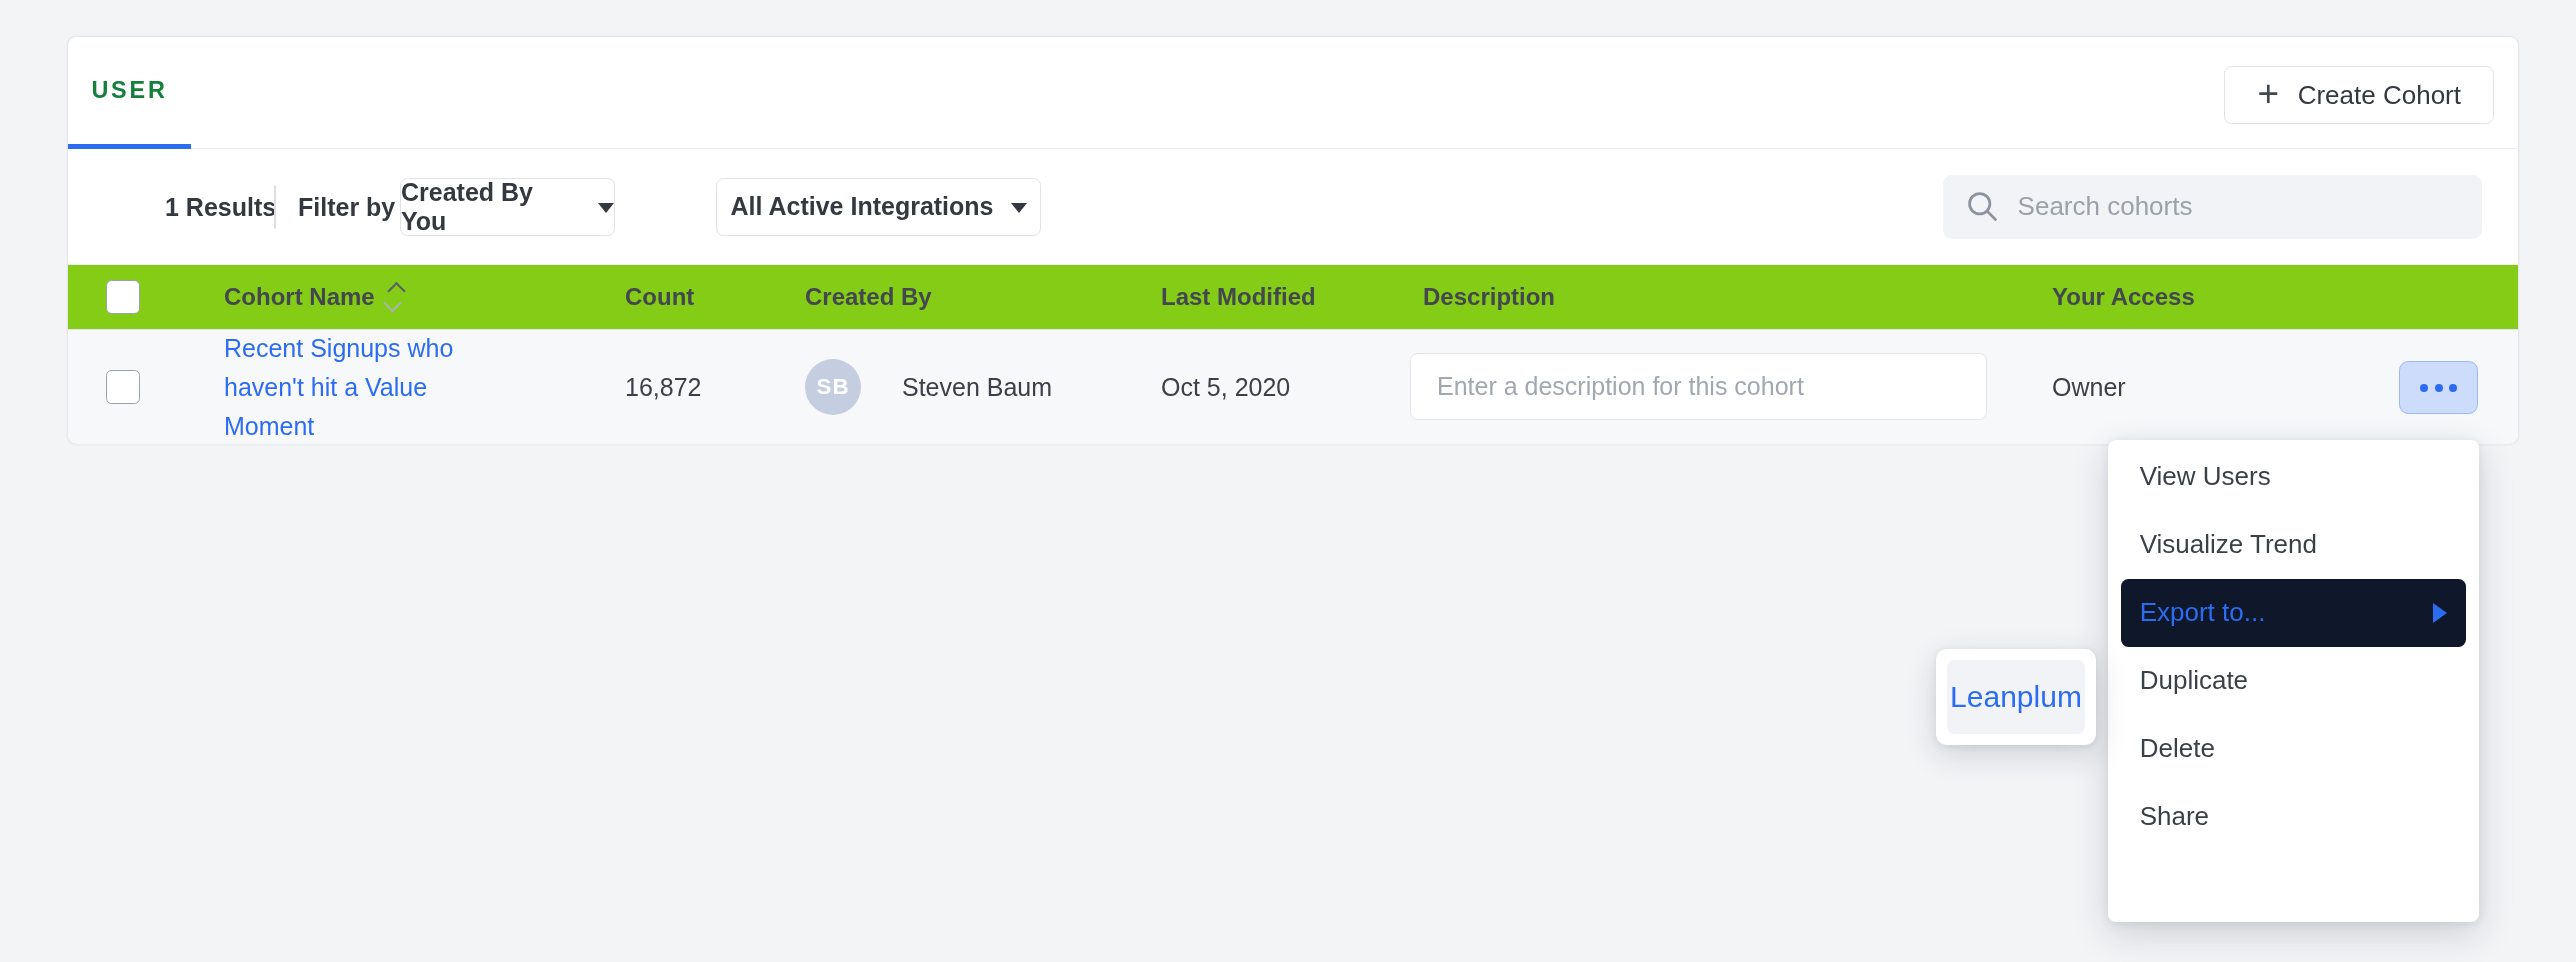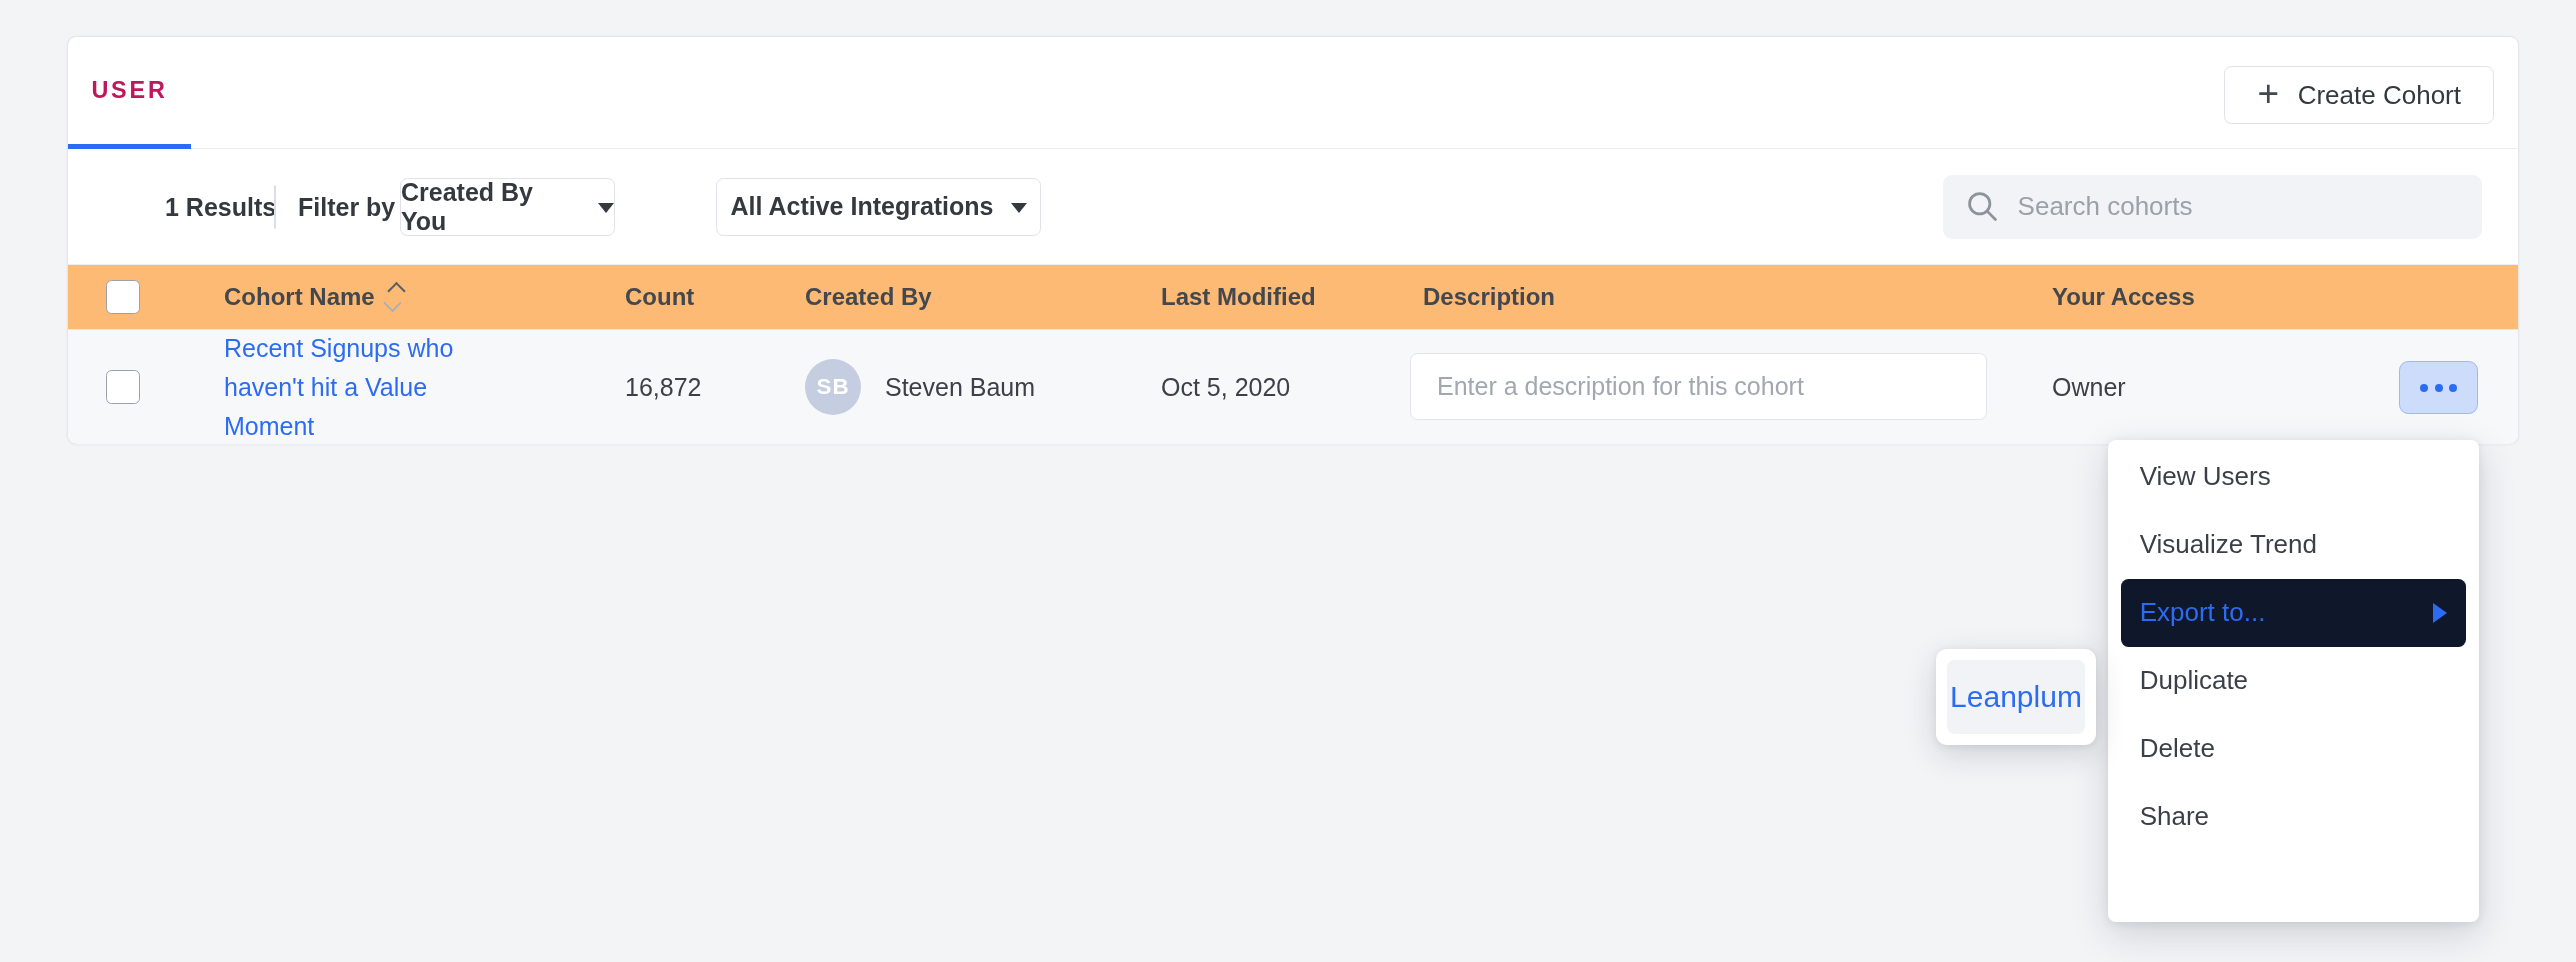--- a/index.html
+++ b/index.html
@@ -14,21 +14,21 @@
   .card {
     position:absolute; left:67px; top:36px; width:2452px; height:408px;
     background:#fff; border:0.9px solid #e4e6ea; border-radius:9.3px;
     box-shadow:0 0.9px 2.8px rgba(30,40,60,.05);
   }
   
   .tabbar { position:absolute; left:0; top:0; right:0; height:112px; border-bottom:1.9px solid #eceef1; }
   .tab {
     position:absolute; left:0; top:0; height:112px; padding:0 23.4px;
     display:flex; align-items:center;
-    color:#be185d; font-size:23.4px; font-weight:700; letter-spacing:2.8px;
+    color:#15803d; font-size:23.4px; font-weight:700; letter-spacing:2.8px;
     border-bottom:5.6px solid #2c6cf2; cursor:pointer;
   }
   .create-btn {
     position:absolute; right:24px; top:29px; height:58px; padding:0 32px;
     background:#fff; border:1.9px solid #e0e2e7; border-radius:7.5px;
     display:flex; align-items:center; gap:18.7px; cursor:pointer;
     font-size:26px; font-weight:500; color:#34383f;
   }
   .create-btn .plus { font-size:37px; font-weight:300; color:#43474e; line-height:1; margin-top:-3.7px; }
   
@@ -50,42 +50,42 @@
     display:flex; align-items:center; padding:0 20.6px; gap:17px;
   }
   .search input {
     flex:1; border:none; outline:none; background:transparent;
     font-family:inherit; font-size:26px; color:#383c44;
   }
   .search input::placeholder { color:#9aa1ab; }
   
   .thead {
     position:absolute; left:0; top:227px; right:0; height:66px;
-    background:#fdba74; border-top:0.9px solid #ebedf0; border-bottom:0.9px solid #e4e6ea;
+    background:#84cc16; border-top:0.9px solid #ebedf0; border-bottom:0.9px solid #e4e6ea;
   }
   .trow {
     position:absolute; left:0; top:293px; right:0; height:114px;
     background:#f7f8fa; border-radius:0 0 9.3px 9.3px;
   }
   .cell { position:absolute; top:50%; transform:translateY(-50%); font-size:25px; color:#3c4049; white-space:nowrap; }
   .hcell { font-size:24px; font-weight:600; color:#43474e; display:flex; align-items:center; gap:11.2px; }
   .c-check { left:38px; } .c-name { left:156px; } .c-count { left:557px; }
   .c-creator { left:737px; } .c-modified { left:1093px; } .c-desc { left:1355px; } .c-access { left:1984px; }
   .checkbox {
     width:34px; height:34px; background:#fff; border:1.9px solid #9aa1ab; border-radius:5.6px; cursor:pointer;
   }
   .sort-icon { display:flex; flex-direction:column; align-items:center; gap:2.8px; margin-left:1.9px; }
   .sort-icon i { display:block; width:13px; height:13px; border:solid #585d66; border-width:2.8px 2.8px 0 0; }
   .sort-icon i.up { transform:rotate(-45deg) translateY(2.8px); }
   .sort-icon i.down { border-color:#aab0b8; transform:rotate(135deg) translateY(2.8px); }
   .cohort-link {
     left:156px; width:299px; font-size:25px; line-height:39px;
     color:#2c6cf2; white-space:normal; cursor:pointer; text-decoration:none; display:block;
   }
-  .creator { left:737px; display:flex; align-items:center; gap:24px; }
+  .creator { left:737px; display:flex; align-items:center; gap:41px; }
   .avatar {
     width:56px; height:56px; border-radius:50%; background:#c5cde0;
     display:flex; align-items:center; justify-content:center;
     color:#fff; font-size:22.4px; font-weight:600; letter-spacing:0.9px;
   }
   .desc-input {
     position:absolute; left:1342px; top:23.4px; width:577px; height:67px;
     background:#fff; border:0.9px solid #e2e4e9; border-radius:7.5px;
     padding:16px 26px; font-family:inherit; font-size:25px; color:#383c44; outline:none;
   }

